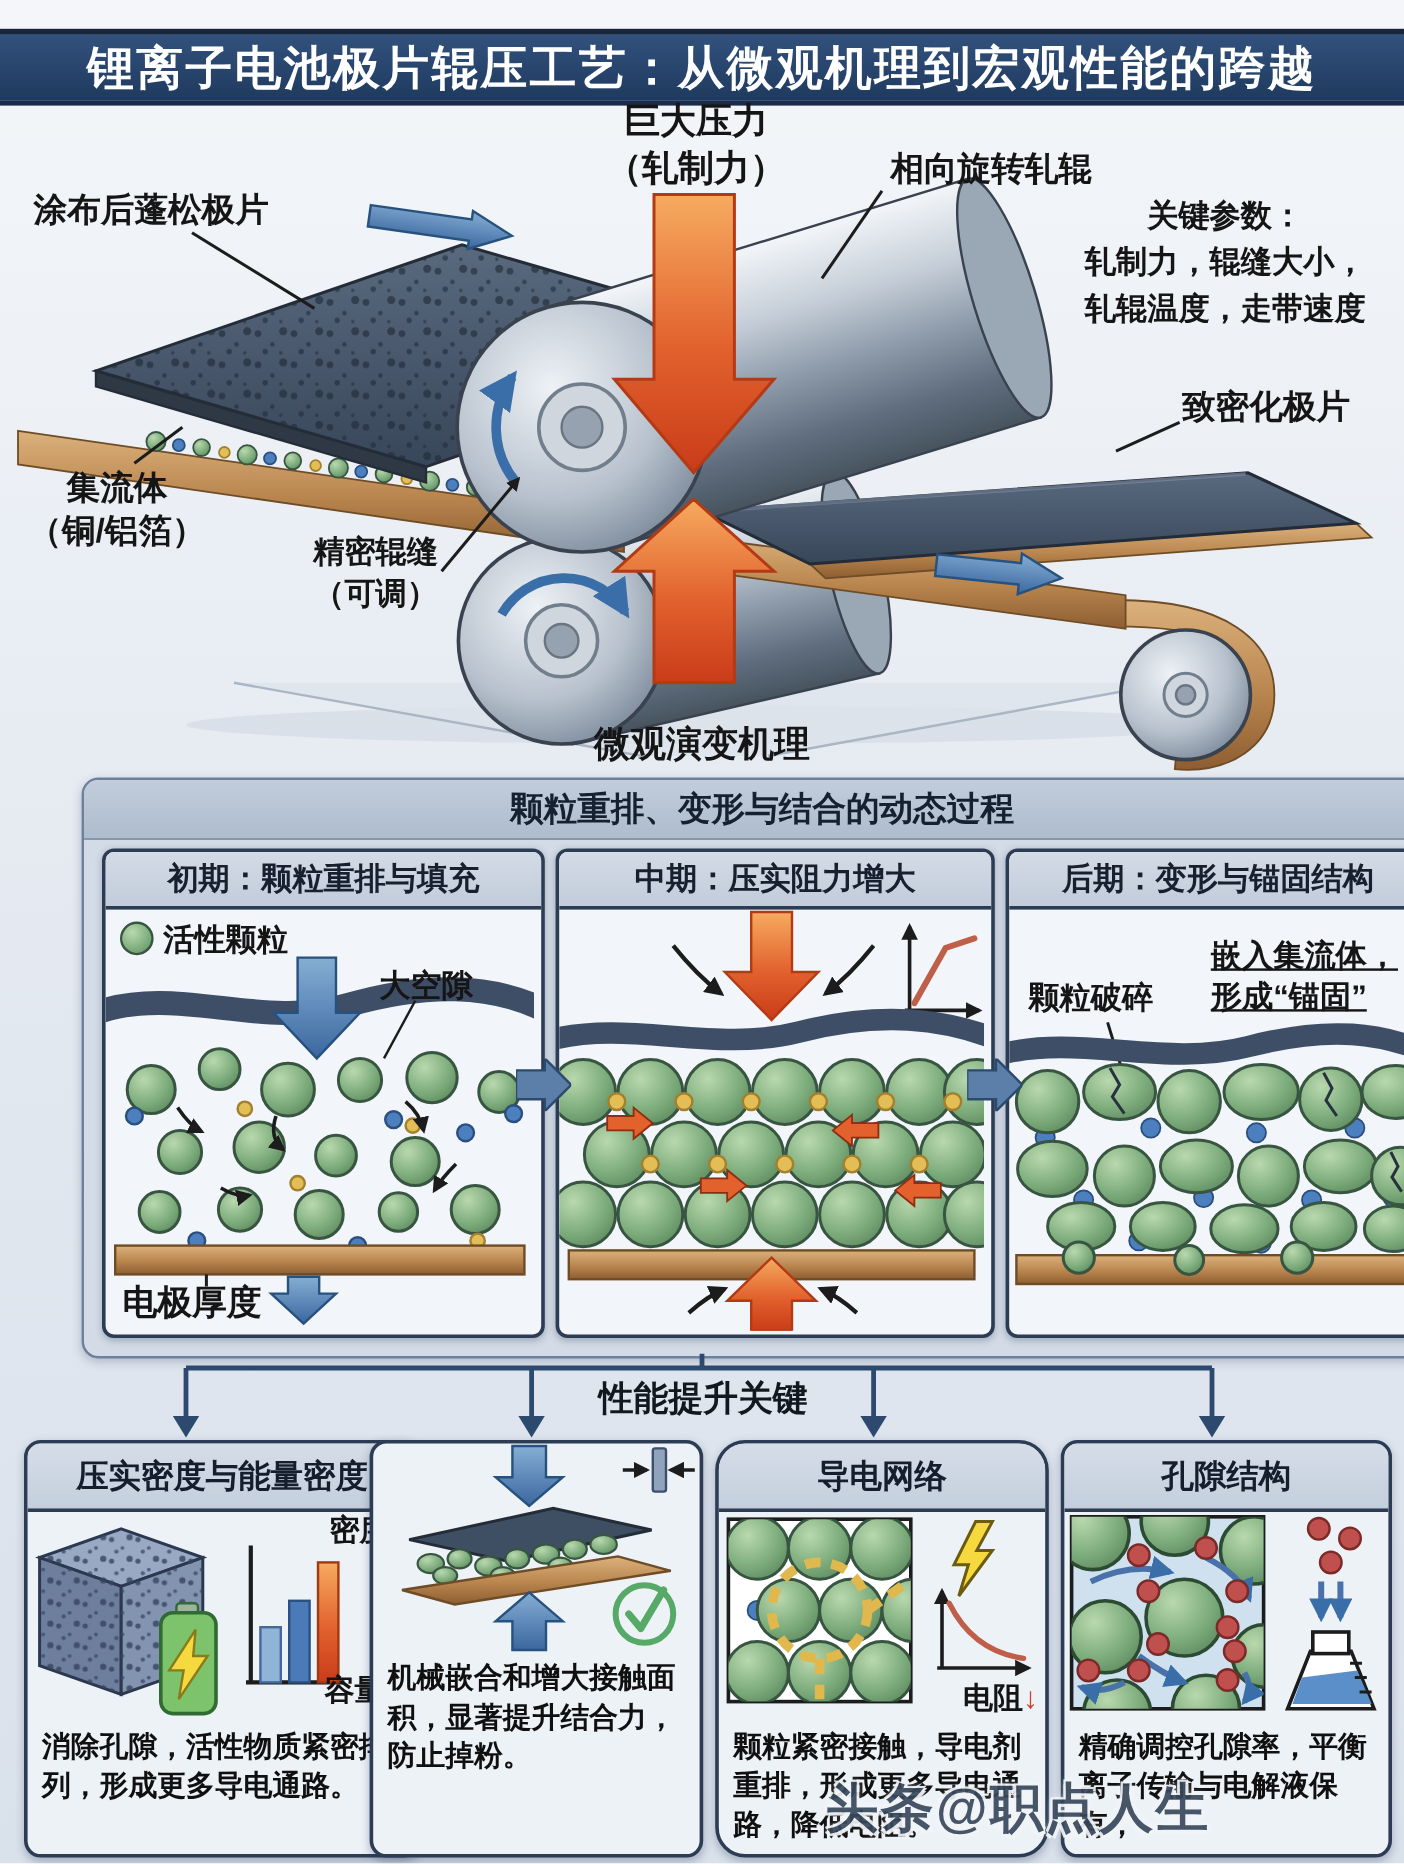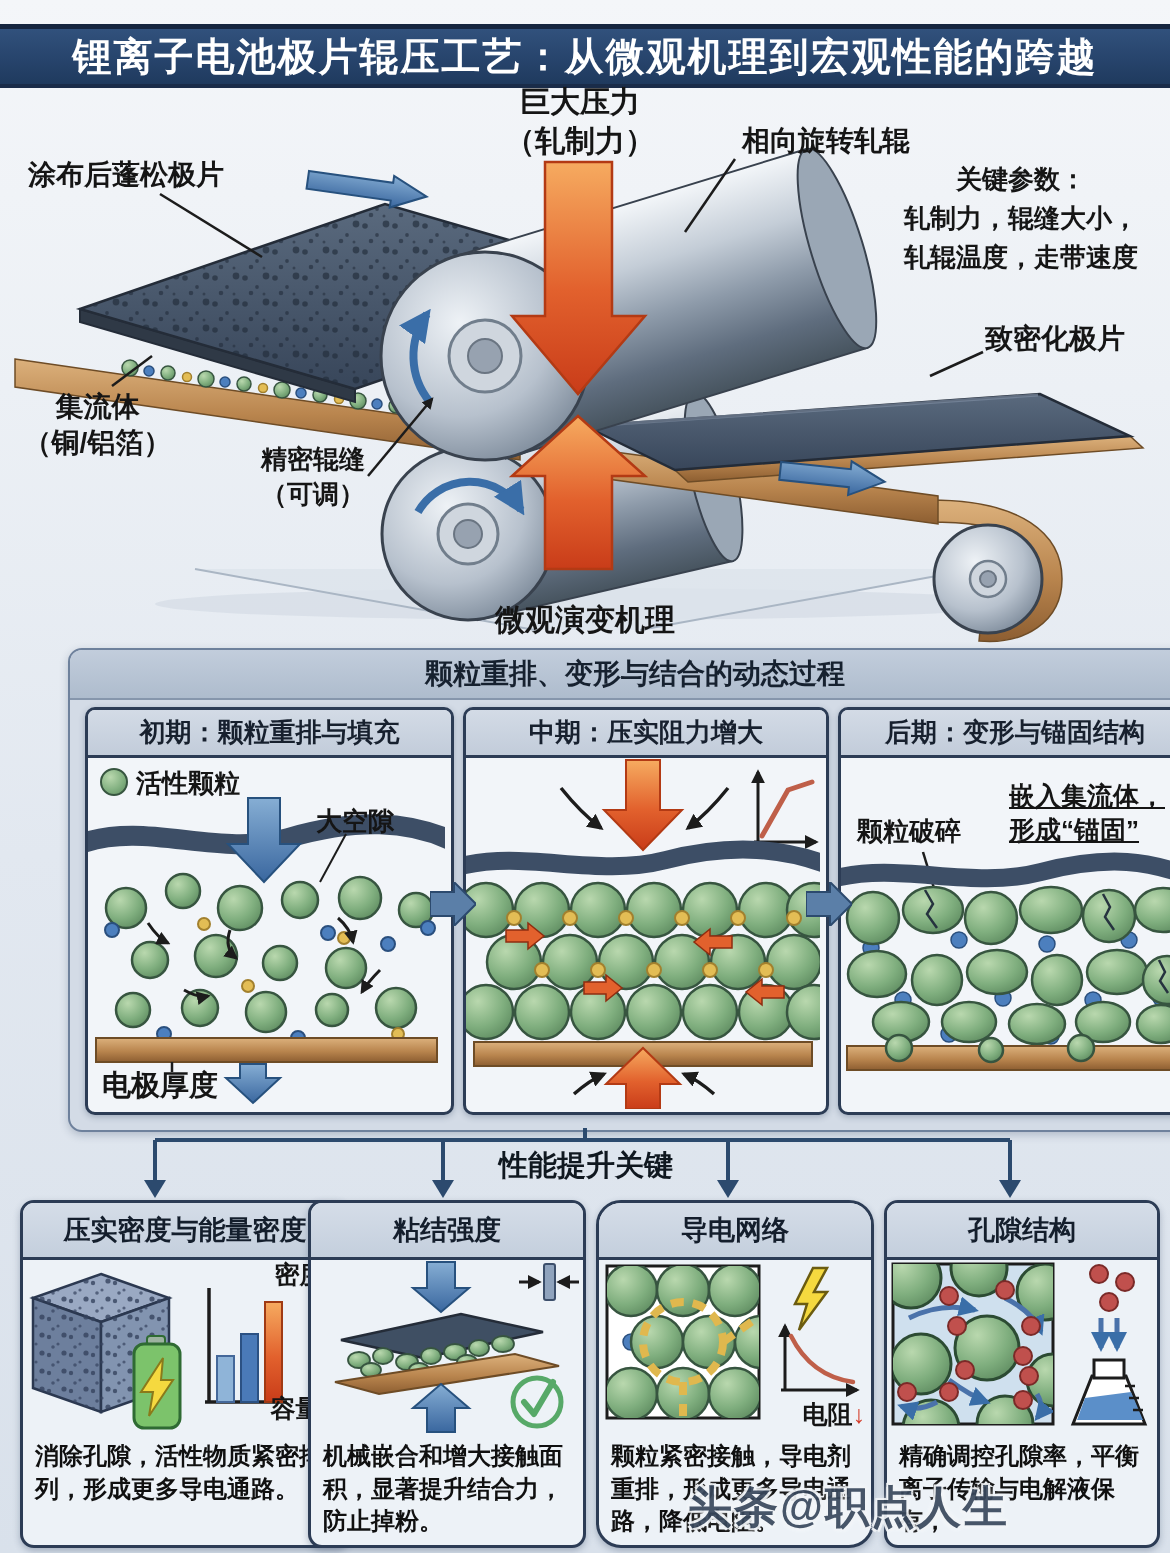--- a/index.html
+++ b/index.html
@@ -466,21 +466,20 @@
         <span>密度</span><span class="up-arrow">↑</span>
       </div>
       <div class="mini-lbl" style="right:14px;top:132px;">
         <span>容量</span><span class="up-arrow">↑</span>
       </div>
     </div>
     <div class="card-text">消除孔隙，活性物质紧密排列，形成更多导电通路。</div>
   </div>
 
   <div class="card" style="left:308px;width:278px;">
-    <div class="card-head">粘结强度</div>
     <div class="card-icon">
       <svg width="272" height="174" viewBox="0 0 272 174">
         <polygon points="116,2 144,2 144,28 158,28 130,52 102,28 116,28" fill="url(#gBlue)" stroke="#27517e" stroke-width="2"></polygon>
         <g>
           <line x1="208" y1="22" x2="228" y2="22" stroke="#1c1c1c" stroke-width="3" marker-end="url(#mk)"></line>
           <line x1="268" y1="22" x2="248" y2="22" stroke="#1c1c1c" stroke-width="3" marker-end="url(#mk)"></line>
           <rect x="233" y="4" width="11" height="36" rx="2" fill="#8fa3bd" stroke="#3c4f6b" stroke-width="2"></rect>
         </g>
         <polygon points="30,80 150,54 232,72 112,98" fill="#3f4f63" stroke="#242c38" stroke-width="2.5"></polygon>
         <g stroke="#375540" stroke-width="1.8">

